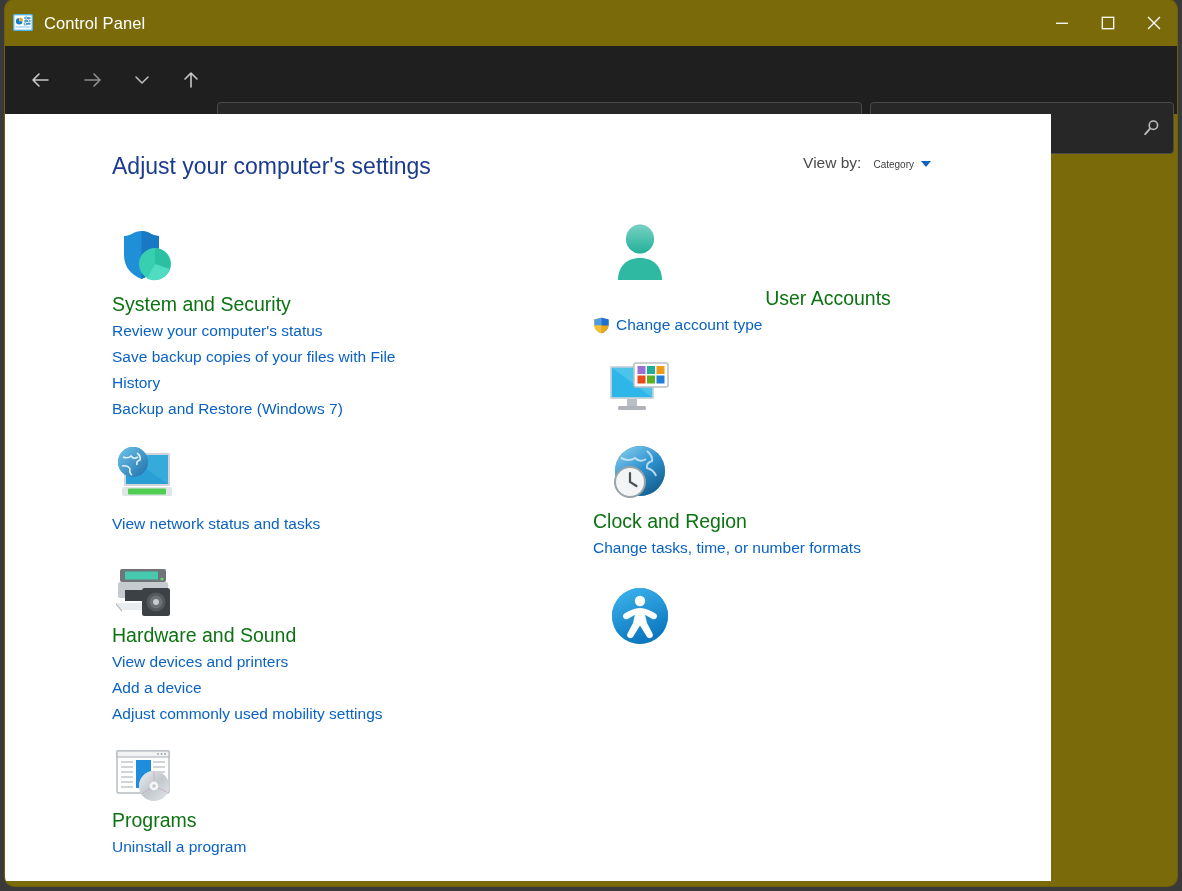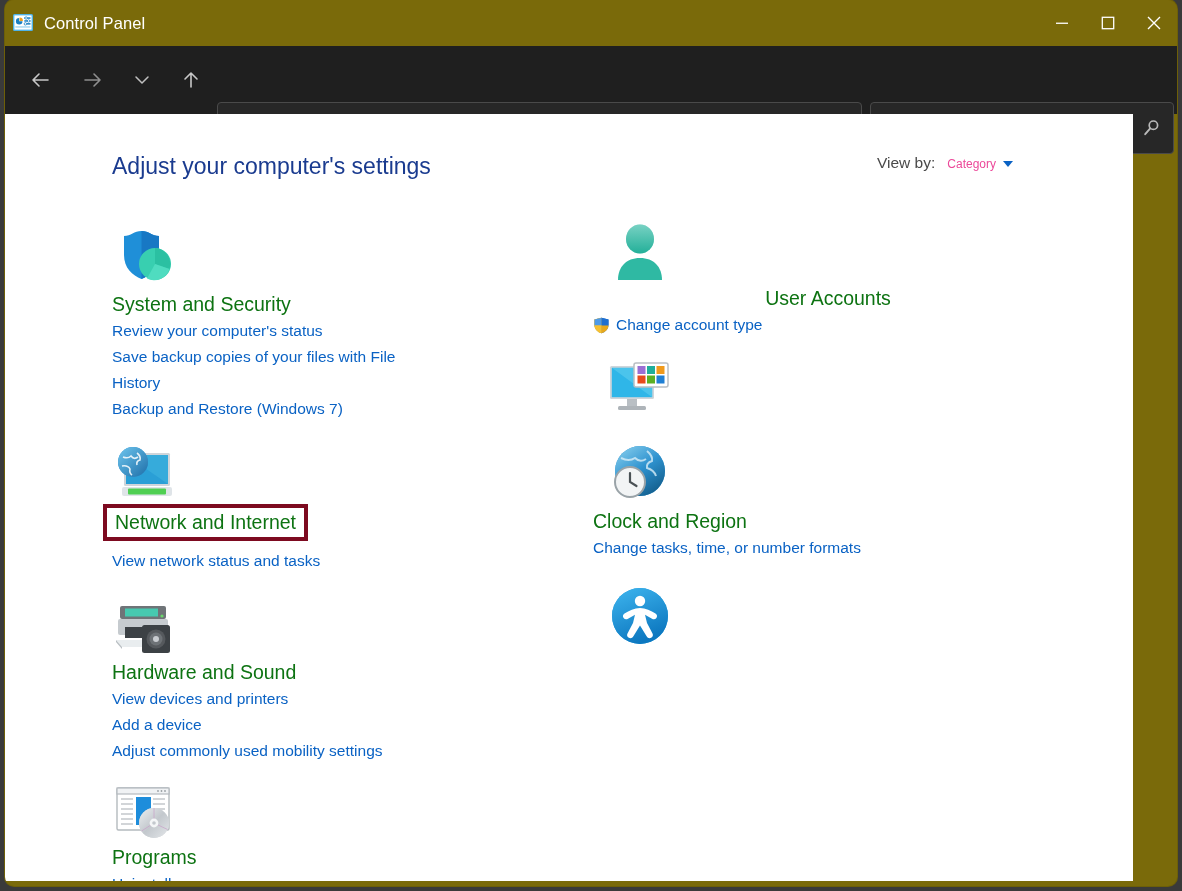--- a/index.html
+++ b/index.html
@@ -111,36 +111,36 @@
     font-size: 16.5px;
     margin-left: 2px;
   }
   #search-input::placeholder { color: #a6a6a6; opacity: 1; }
   #search-icon-wrap { width: 42px; display: flex; align-items: center; justify-content: center; }
 
   
   #content {
     position: absolute;
     left: 0; top: 114px;
-    width: 1128px; height: 767px;
+    width: 1046px; height: 767px;
     background: #ffffff;
     overflow: hidden;
   }
   #page-title {
     position: absolute; left: 107px; top: 39px;
     color: #1a3b8f;
     font-size: 23px;
     white-space: nowrap;
   }
   #viewby {
     position: absolute; right: 120px; top: 40px;
     display: flex; align-items: baseline; white-space: nowrap;
   }
   #viewby-label { color: #4a4a4a; font-size: 15.5px; }
-  #viewby-value { color: #ec4899; font-size: 12px; margin-left: 12px; cursor: default; }
+  #viewby-value { color: #404040; font-size: 10px; margin-left: 12px; cursor: default; }
   #viewby-caret {
     margin-left: 7px; width: 0; height: 0;
     border-left: 5px solid transparent;
     border-right: 5px solid transparent;
     border-top: 6px solid #0a62c4;
     align-self: center;
     position: relative; top: 1px;
   }
 
   .col { position: absolute; top: 106px; }
@@ -327,21 +327,20 @@
             <defs>
               <linearGradient id="g1" x1="0" y1="0" x2="1" y2="1">
                 <stop offset="0%" stop-color="#6fc6ee"></stop>
                 <stop offset="100%" stop-color="#1d6ea8"></stop>
               </linearGradient>
             </defs>
             <path d="M11 13 q5 2 8 -1 q3 4 7 1 M10 22 q6 -1 8 3 q-1 4 2 6 M25 9 q4 3 3 7 q-4 1 -3 5" stroke="#ffffff" stroke-width="1.6" fill="none" opacity="0.85"></path>
           </svg>
         </div>
         <div class="cat-body">
-          <div class="cat-title highlighted">Network and Internet</div>
           <div class="cat-link" style="margin-top:7px;">View network status and tasks</div>
         </div>
       </div>
 
       <div class="cat" style="margin-bottom:16px;">
         <div class="cat-icon" style="padding-top:6px;">
           <svg width="66" height="58" viewBox="0 0 66 58">
             <rect x="8" y="6" width="46" height="13" rx="2" fill="#6f7478"></rect>
             <rect x="13" y="8.5" width="33" height="8" fill="#47c9b0"></rect>
             <circle cx="50" cy="16" r="1.6" fill="#6bd86b"></circle>

